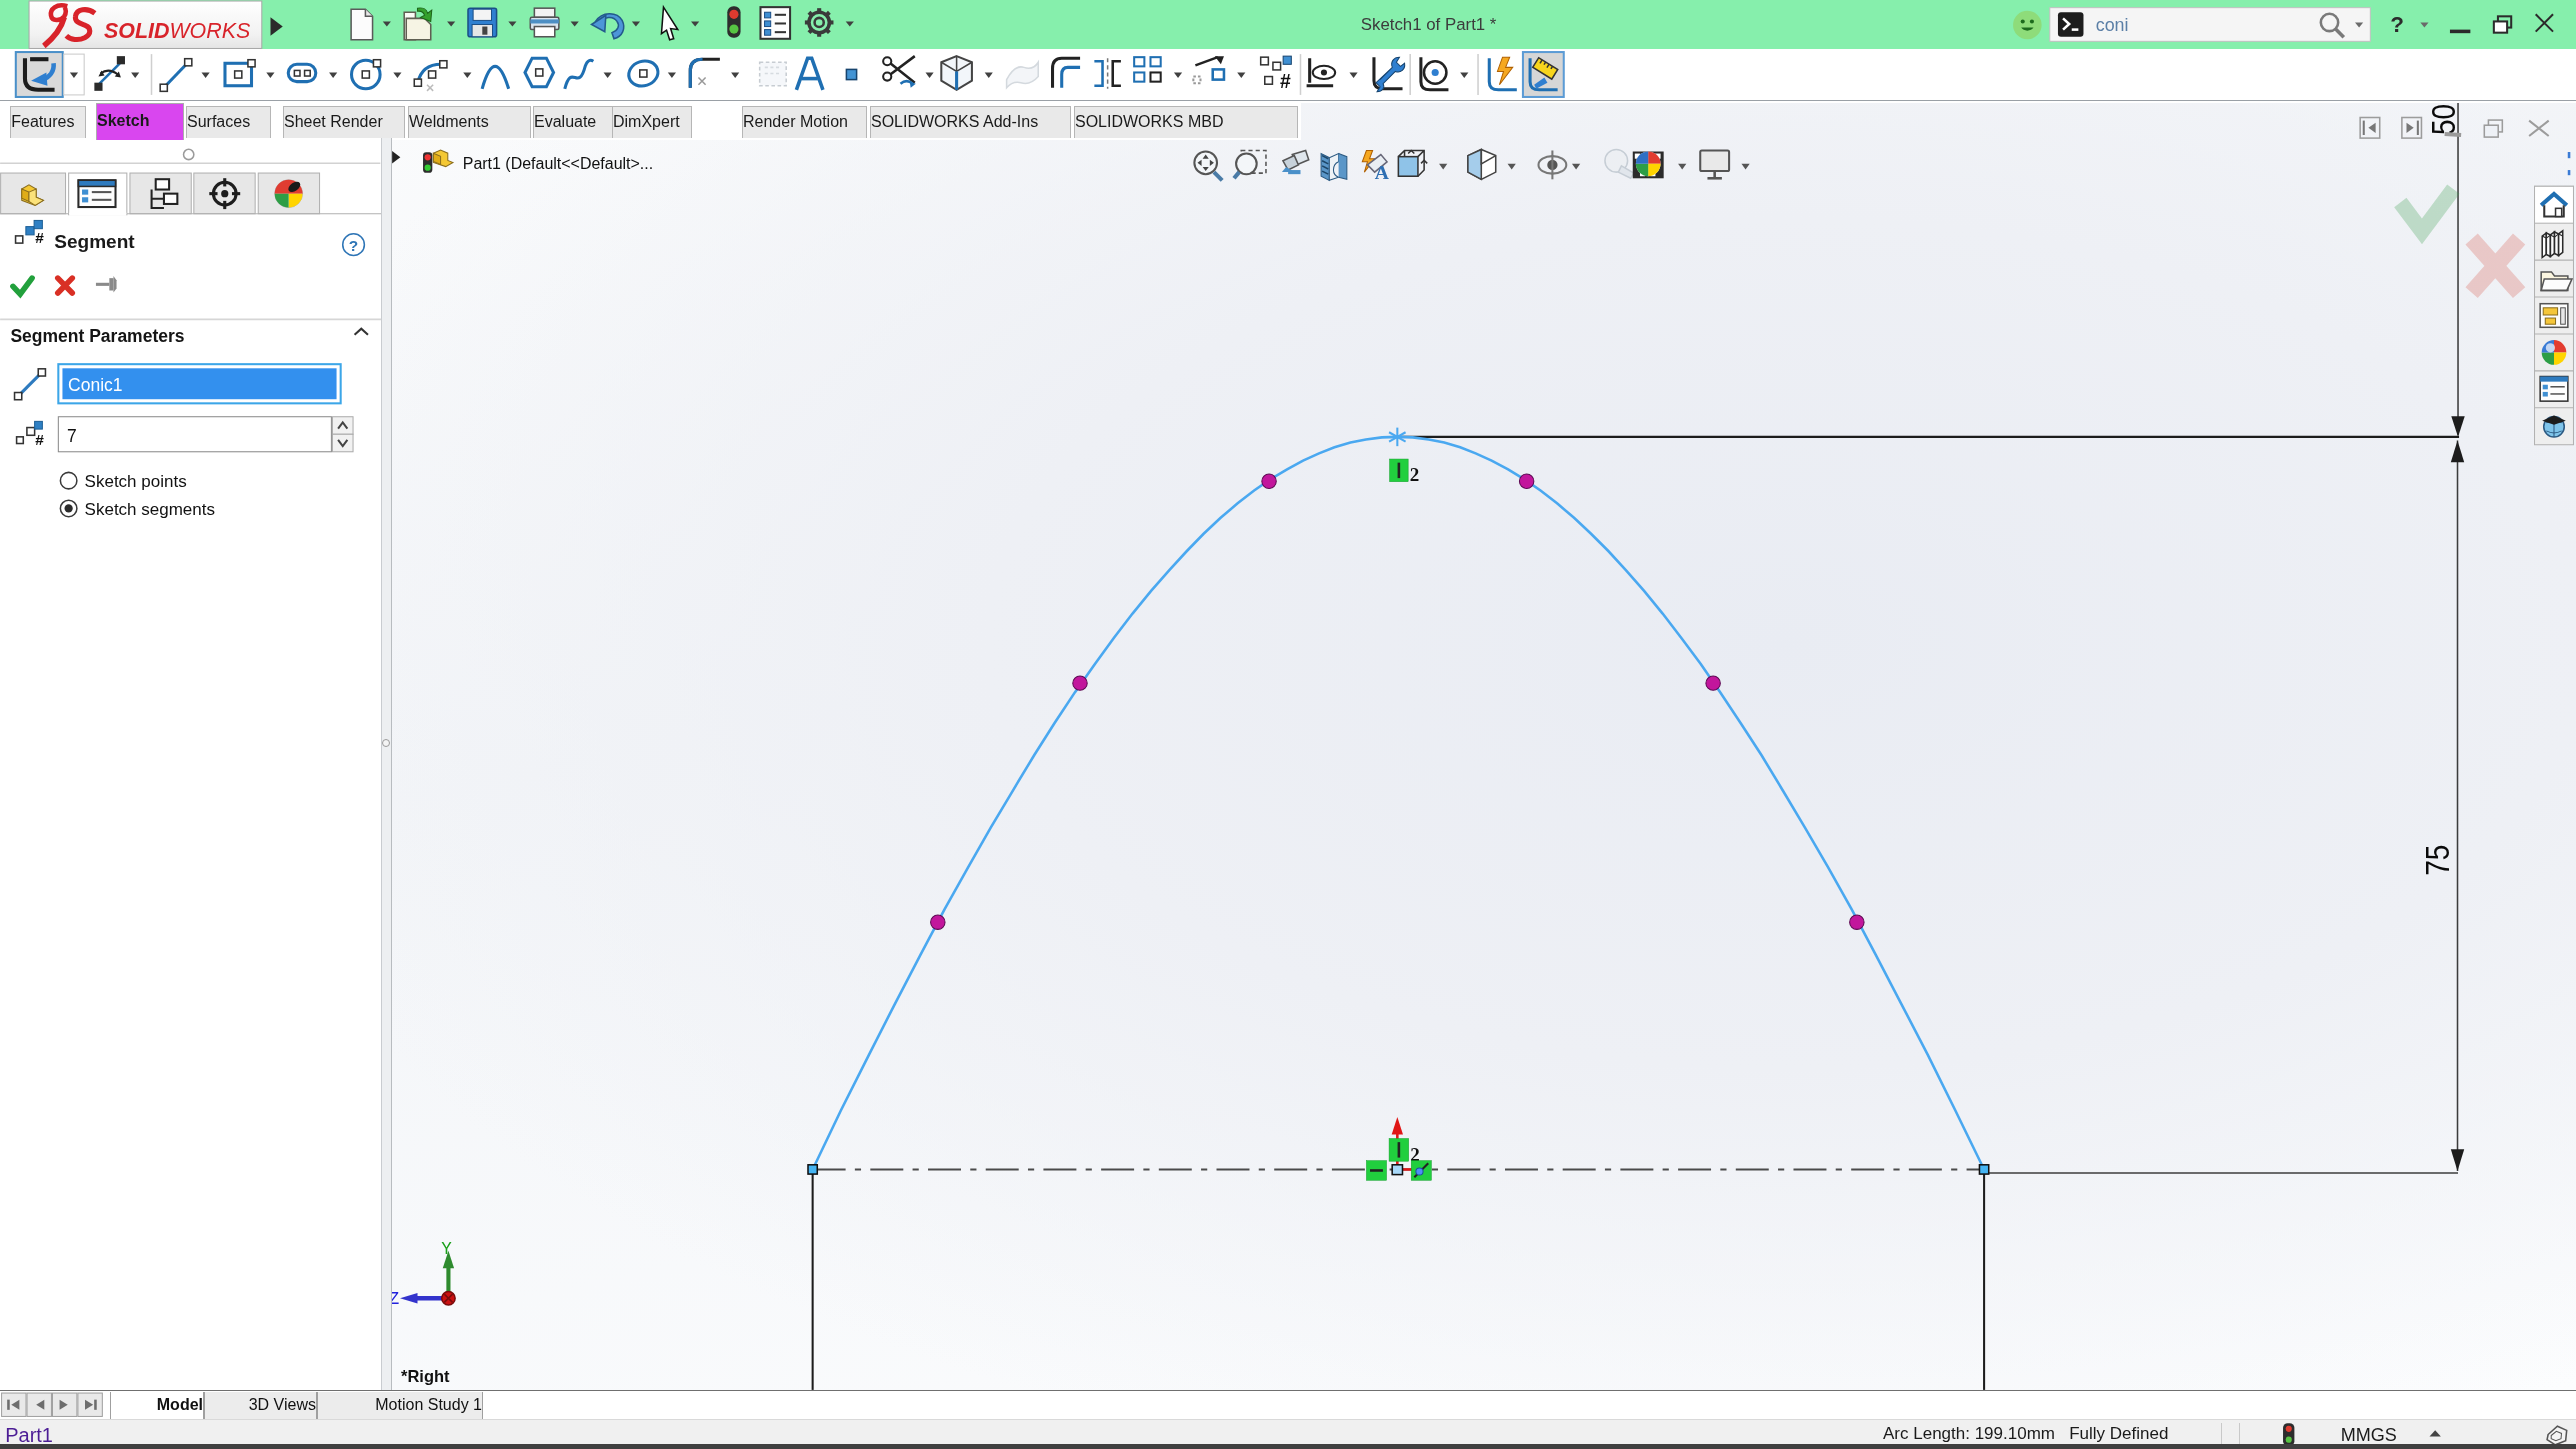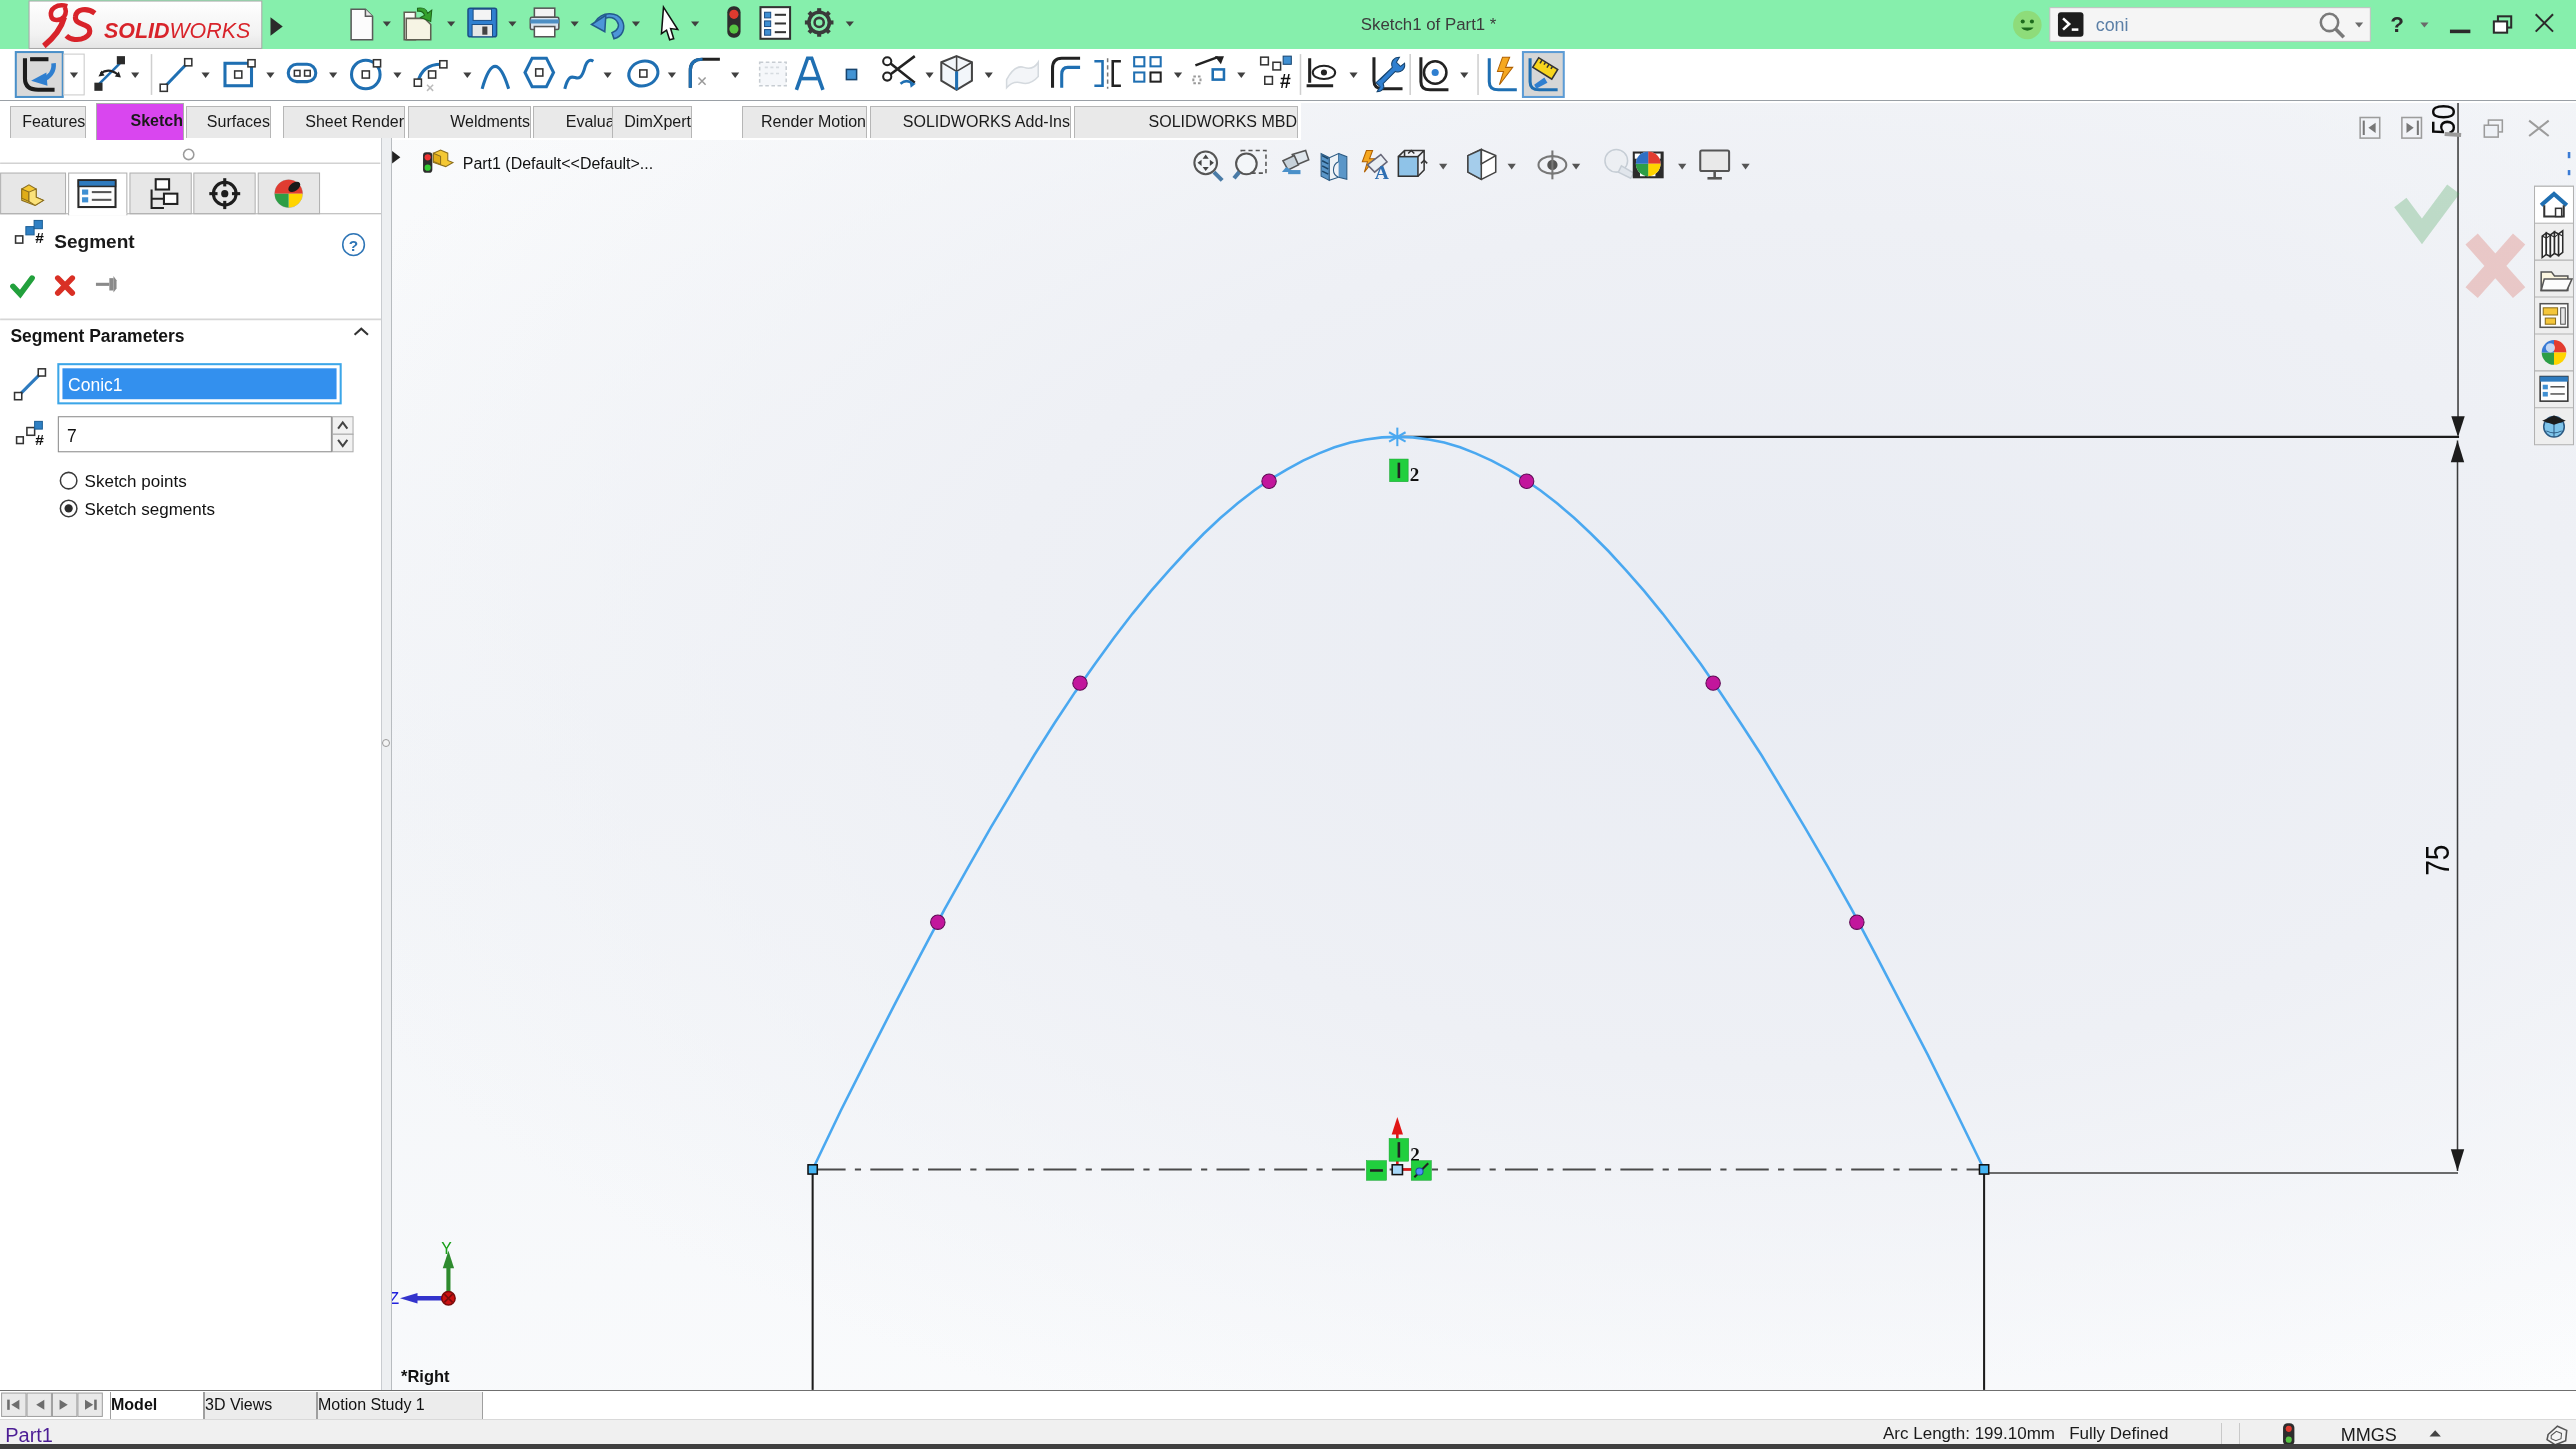--- a/index.html
+++ b/index.html
@@ -5,27 +5,27 @@
 html,body{width:2577px;height:1449px;overflow:hidden}
 body{font-family:"Liberation Sans",sans-serif;background:#fff}
 #app{position:absolute;left:0;top:0;width:2577px;height:1449px;overflow:hidden}
 .abs{position:absolute}
 #titlebar{left:0;top:0;width:2577px;height:49px;background:#86efac}
 #toolbar2{left:0;top:49px;width:2577px;height:52px;background:#fff;border-bottom:1.5px solid #9aa0a6}
 #canvas{left:383px;top:103px;width:2193px;height:1287px;background:
  radial-gradient(ellipse 1597px 850px at 64% 42%, #e9ecf3 0%, #eef0f5 50%, rgba(251,252,253,0) 100%),
  linear-gradient(168deg,#fafbfc 0%, #f3f5f8 40%, #fcfdfe 100%);}
 #tabstrip{left:0;top:103px;width:1301px;height:37px;background:#fff}
-.tab{position:absolute;top:3.1px;height:32px;background:#e9e9e9;border:1px solid #b6b6b6;border-bottom:none;color:#1a1a1a;font-size:16px;text-align:right;line-height:30px}
+.tab{position:absolute;top:3.1px;height:32px;background:#e9e9e9;border:1px solid #b6b6b6;border-bottom:none;color:#1a1a1a;font-size:16px;text-align:left;line-height:30px}
 .tab.active{top:0;background:#d946ef;height:37px;border-color:#adadad;z-index:3;font-weight:bold;line-height:34px}
 #panel{left:0;top:138px;width:382px;height:1252px;background:#fff;border-right:1.5px solid #a9adb2}
 #modeltabs{left:0;top:1390px;width:2577px;height:29px;background:#fff;border-top:1.5px solid #6f6f6f}
 #statusbar{left:0;top:1419px;width:2577px;height:30px;background:#f0f0f0;border-top:1px solid #d9d9d9}
 #botline{left:0;top:1444px;width:2577px;height:5.7px;background:#3f3f3f}
-.mtab{position:absolute;top:1px;height:44px;background:#ececec;border:1px solid #9f9f9f;border-top:none;color:#111;font-size:16px;text-align:left;line-height:25px}
+.mtab{position:absolute;top:1px;height:44px;background:#ececec;border:1px solid #9f9f9f;border-top:none;color:#111;font-size:16px;text-align:right;line-height:25px}
 .mtab.active{background:#fff;font-weight:bold;border-top:none}
 </style></head>
 <body>
 <div id="app">
 <div class="abs" id="canvas">
  <svg id="sketch" width="2193" height="1287" viewBox="0 0 4257 2498" style="position:absolute;left:0;top:0">
 
   <line x1="1969" y1="648" x2="4030" y2="648" stroke="#1c1c1c" stroke-width="4"></line>
   <line x1="3108" y1="2077" x2="4028" y2="2077" stroke="#3c3c3c" stroke-width="3"></line>
 

